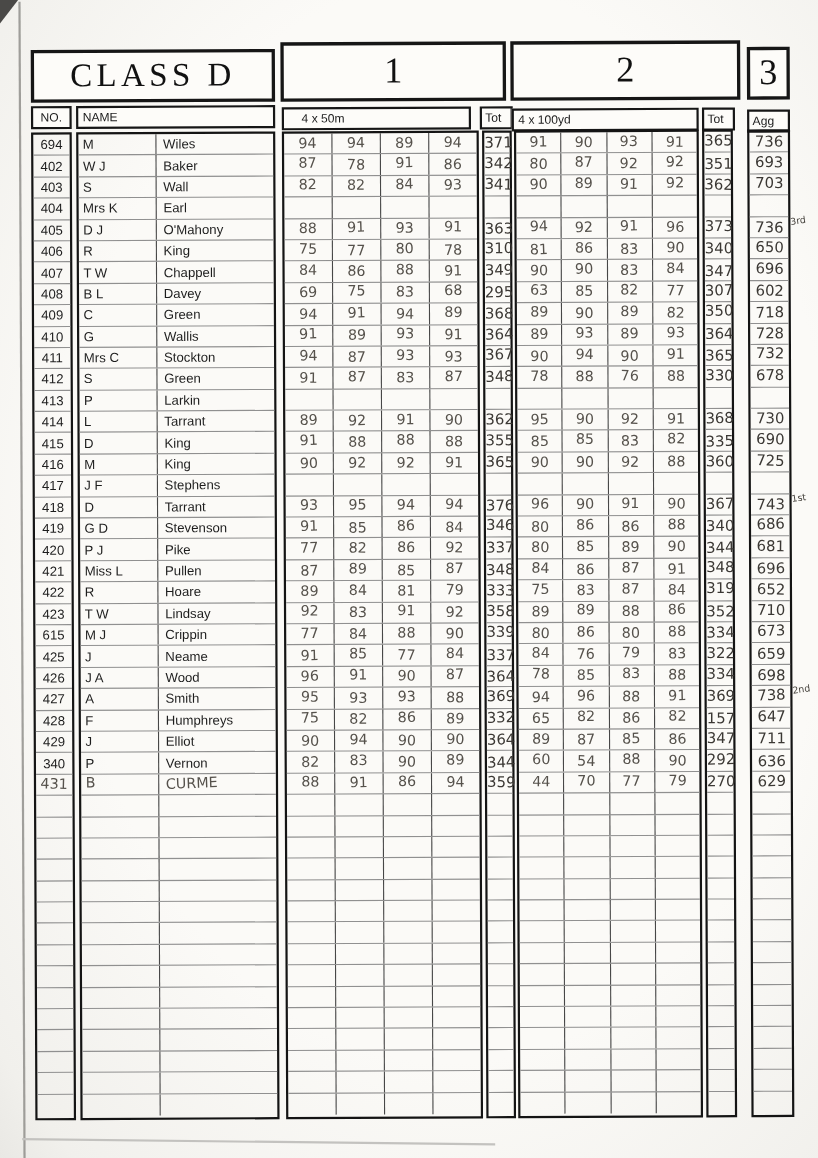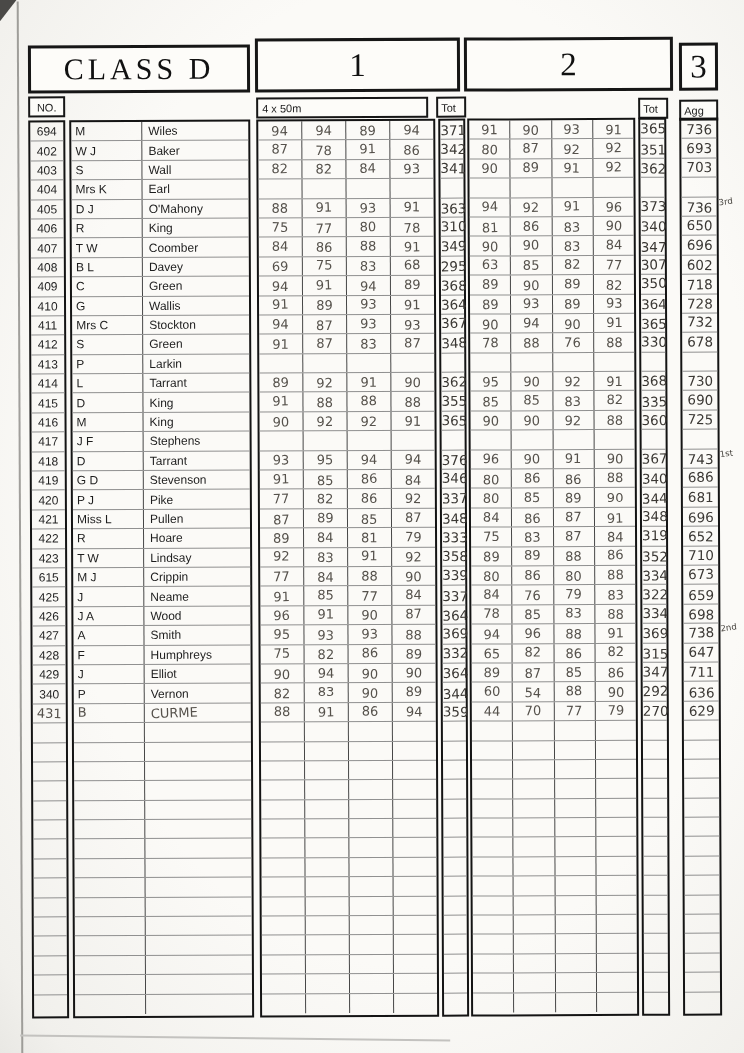--- a/index.html
+++ b/index.html
@@ -14,21 +14,21 @@
   .serif-num{font-family:"Liberation Serif",serif;font-size:33px;color:#111;}
   .center{display:flex;align-items:center;justify-content:center;}
   
   .class-box{left:30px;top:44px;width:222px;height:48px;}
   .sec1{left:257px;top:38px;width:205px;height:54px;}
   .sec2{left:466px;top:38px;width:209px;height:54px;}
   .sec3{left:681px;top:44px;width:39px;height:48px;}
   
   .h-no{left:30px;top:95px;width:37px;height:21px;justify-content:center;}
   .h-name{left:71px;top:95px;width:181px;height:21px;padding-left:4px;}
-  .h-m1{left:258px;top:97px;width:172px;height:21px;padding-left:4px;}
+  .h-m1{left:258px;top:97px;width:172px;height:21px;padding-left:16px;}
   .h-t1{left:438px;top:97px;width:30px;height:21px;padding-left:3px;}
   .h-m2{left:467px;top:99px;width:170px;height:21px;padding-left:4px;}
   .h-t2{left:640px;top:99px;width:30px;height:21px;padding-left:3px;}
   .h-agg{left:681px;top:101px;width:39px;height:21px;padding-left:3px;}
   
   .grid-box{position:absolute;top:119px;height:898px;box-sizing:border-box;
             border:2.5px solid #141414;overflow:visible;background:transparent;}
   .col-no{left:30px;width:37px;}
   .col-name{left:71px;width:181px;}
   .col-s1{left:258px;width:179px;}
@@ -71,25 +71,31 @@
     <div class="box sec2 center">
       <span class="serif-num">2</span>
     </div>
     <div class="box sec3 center">
       <span class="serif-num">3</span>
     </div>
 
     <div class="lblbox h-no">
       <span>NO.</span>
     </div>
+    <div class="lblbox h-name">
+      <span>NAME</span>
+    </div>
     <div class="lblbox h-m1">
       <span>4 x 50m</span>
     </div>
     <div class="lblbox h-t1">
       <span>Tot</span>
+    </div>
+    <div class="lblbox h-m2">
+      <span>4 x 100yd</span>
     </div>
     <div class="lblbox h-t2">
       <span>Tot</span>
     </div>
     <div class="lblbox h-agg">
       <span>Agg</span>
     </div>
 
     <div class="grid-box col-no" id="col-no">
         <div class="grow">
@@ -340,21 +346,21 @@
           </div>
           <div class="cell ncell">
             <span class="printed">King</span>
           </div>
         </div>
         <div class="grow">
           <div class="cell icell vd">
             <span class="printed">T W</span>
           </div>
           <div class="cell ncell">
-            <span class="printed">Coomber</span>
+            <span class="printed">Chappell</span>
           </div>
         </div>
         <div class="grow">
           <div class="cell icell vd">
             <span class="printed">B L</span>
           </div>
           <div class="cell ncell">
             <span class="printed">Davey</span>
           </div>
         </div>
@@ -1928,21 +1934,21 @@
             <span class="hw hw-tot" style="transform: rotate(0.33deg) translateY(-0.81px);">334</span>
           </div>
         </div>
         <div class="grow">
           <div class="cell numcell">
             <span class="hw hw-tot" style="transform: rotate(0.13deg) translateY(0.33px);">369</span>
           </div>
         </div>
         <div class="grow">
           <div class="cell numcell">
-            <span class="hw hw-tot" style="transform: rotate(0.4deg) translateY(0.86px);">315</span>
+            <span class="hw hw-tot" style="transform: rotate(0.4deg) translateY(0.86px);">157</span>
           </div>
         </div>
         <div class="grow">
           <div class="cell numcell">
             <span class="hw hw-tot" style="transform: rotate(0.92deg) translateY(-0.19px);">347</span>
           </div>
         </div>
         <div class="grow">
           <div class="cell numcell">
             <span class="hw hw-tot" style="transform: rotate(-1.72deg) translateY(-0.89px);">292</span>

